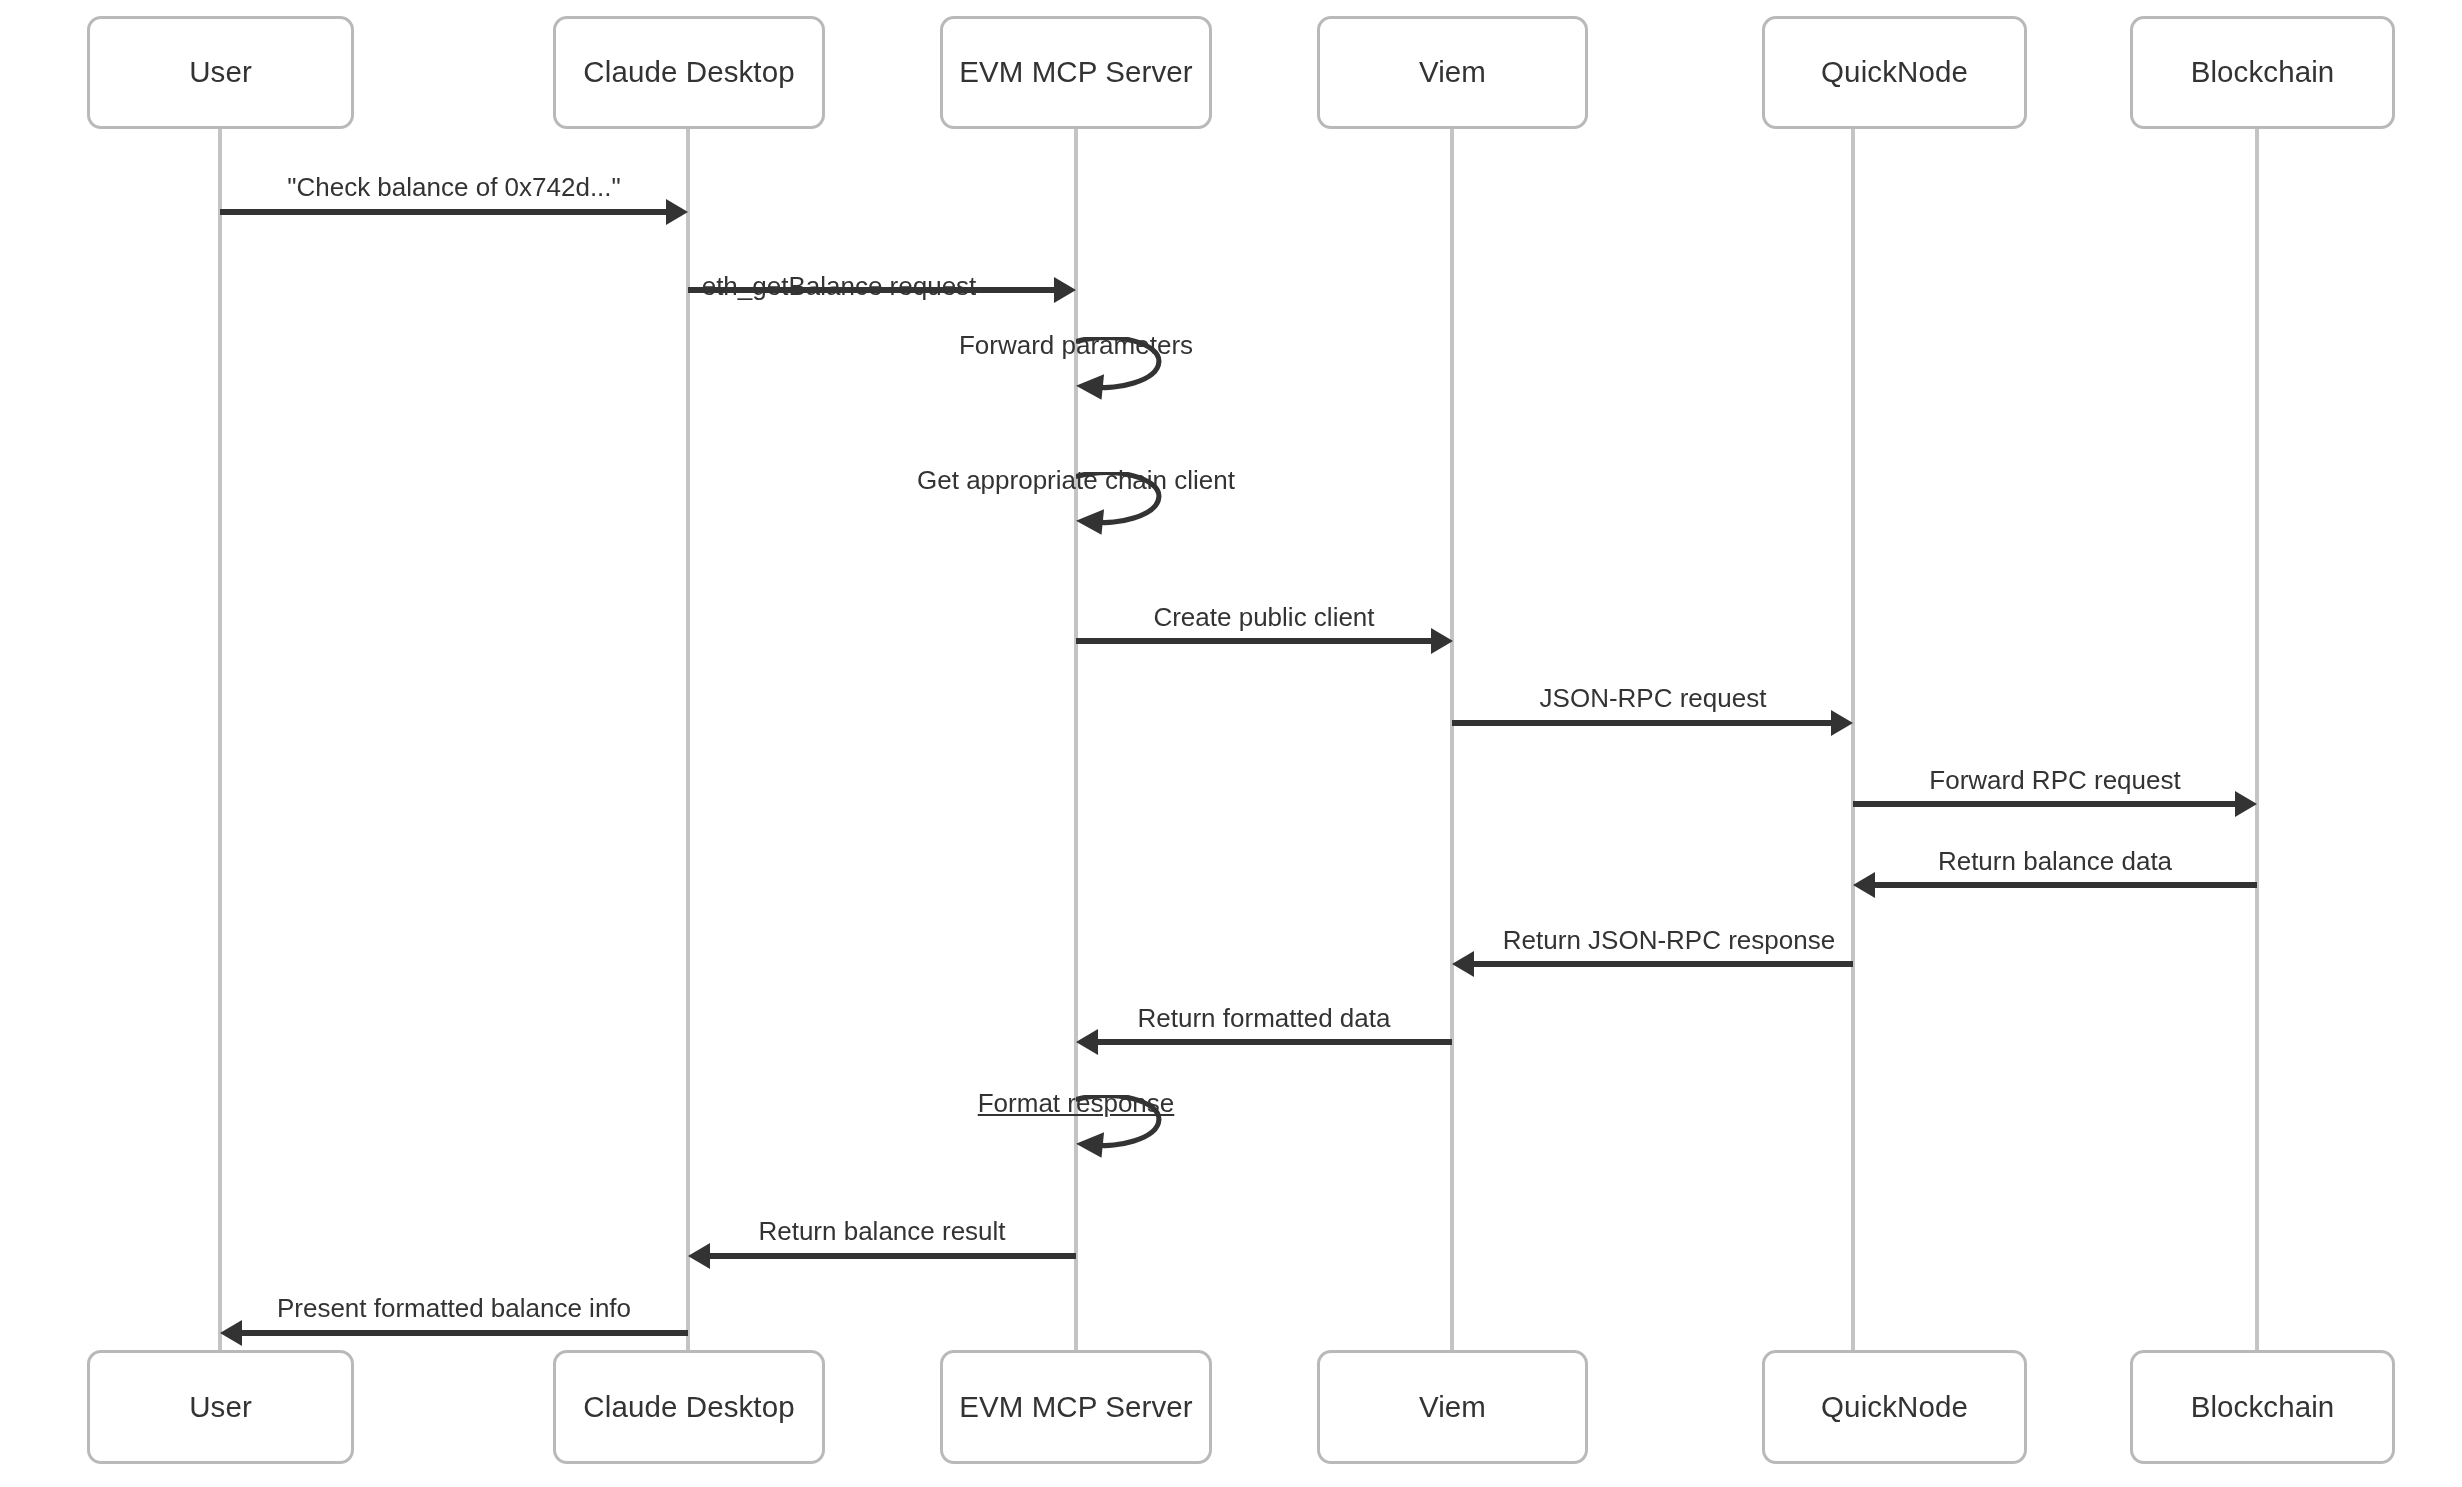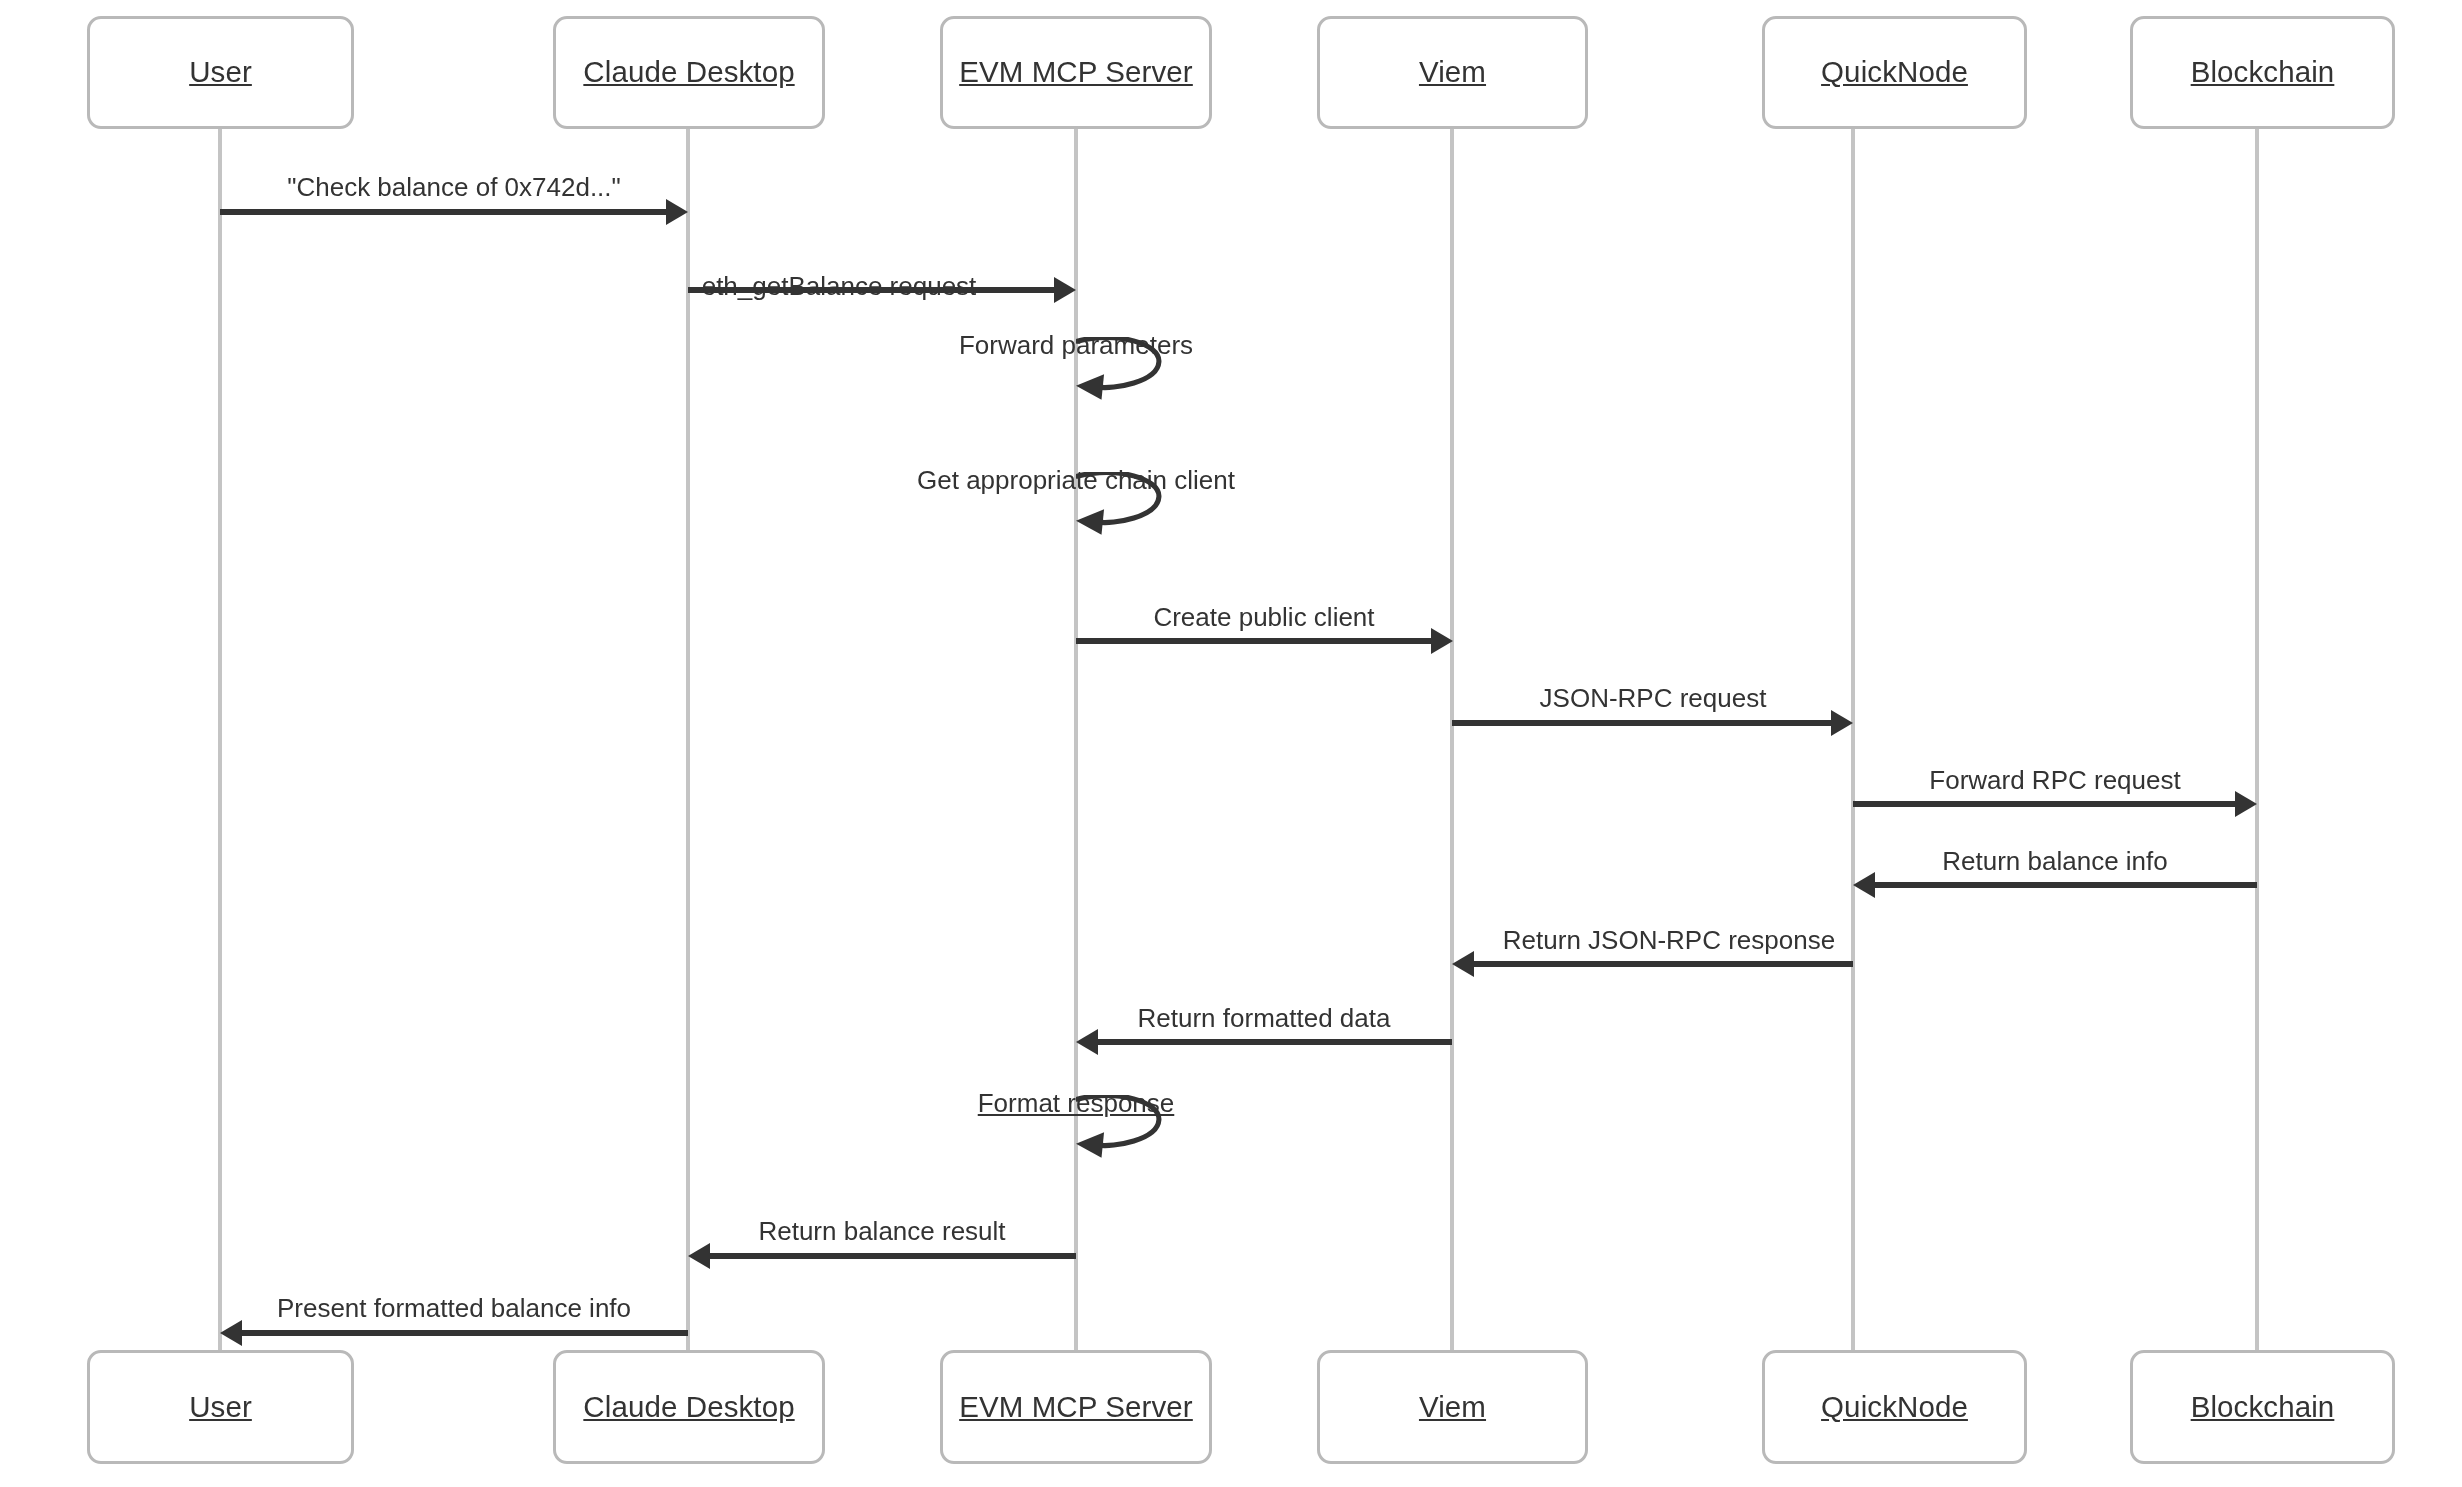--- a/index.html
+++ b/index.html
@@ -21,21 +21,20 @@
     position:absolute;
     box-sizing:border-box;
     background:#ffffff;
     border:3.8px solid #b9b9b9;
     border-radius:14px;
     display:flex;
     align-items:center;
     justify-content:center;
     text-align:center;
     z-index:5;
-    text-decoration:underline;
   }
   .actor-label{
     font-size:29.5px;
     line-height:1.1;
     color:#333333;
     letter-spacing:0.1px;
     white-space:nowrap;
   }
   
   .lifeline{
@@ -156,21 +155,21 @@
       <div class="msg-label" style="left: 1653px; top: 685px;">JSON-RPC request</div>
       <div class="msg" style="left: 1853px; top: 804px; width: 404px;">
         <div class="msg-line" style="left: 0px; width: 385px;"></div>
         <div class="msg-head right" style="left: 382px;"></div>
       </div>
       <div class="msg-label" style="left: 2055px; top: 767px;">Forward RPC request</div>
       <div class="msg" style="left: 1853px; top: 885px; width: 404px;">
         <div class="msg-line" style="left: 19px; width: 385px;"></div>
         <div class="msg-head left" style="left: 0px;"></div>
       </div>
-      <div class="msg-label" style="left: 2055px; top: 848px;">Return balance info</div>
+      <div class="msg-label" style="left: 2055px; top: 848px;">Return balance data</div>
       <div class="msg" style="left: 1452px; top: 964px; width: 401px;">
         <div class="msg-line" style="left: 19px; width: 382px;"></div>
         <div class="msg-head left" style="left: 0px;"></div>
       </div>
       <div class="msg-label" style="left: 1653px; top: 927px; margin-left: 16px;">Return JSON-RPC response</div>
       <div class="msg" style="left: 1076px; top: 1042px; width: 376px;">
         <div class="msg-line" style="left: 19px; width: 357px;"></div>
         <div class="msg-head left" style="left: 0px;"></div>
       </div>
       <div class="msg-label" style="left: 1264px; top: 1005px;">Return formatted data</div>

